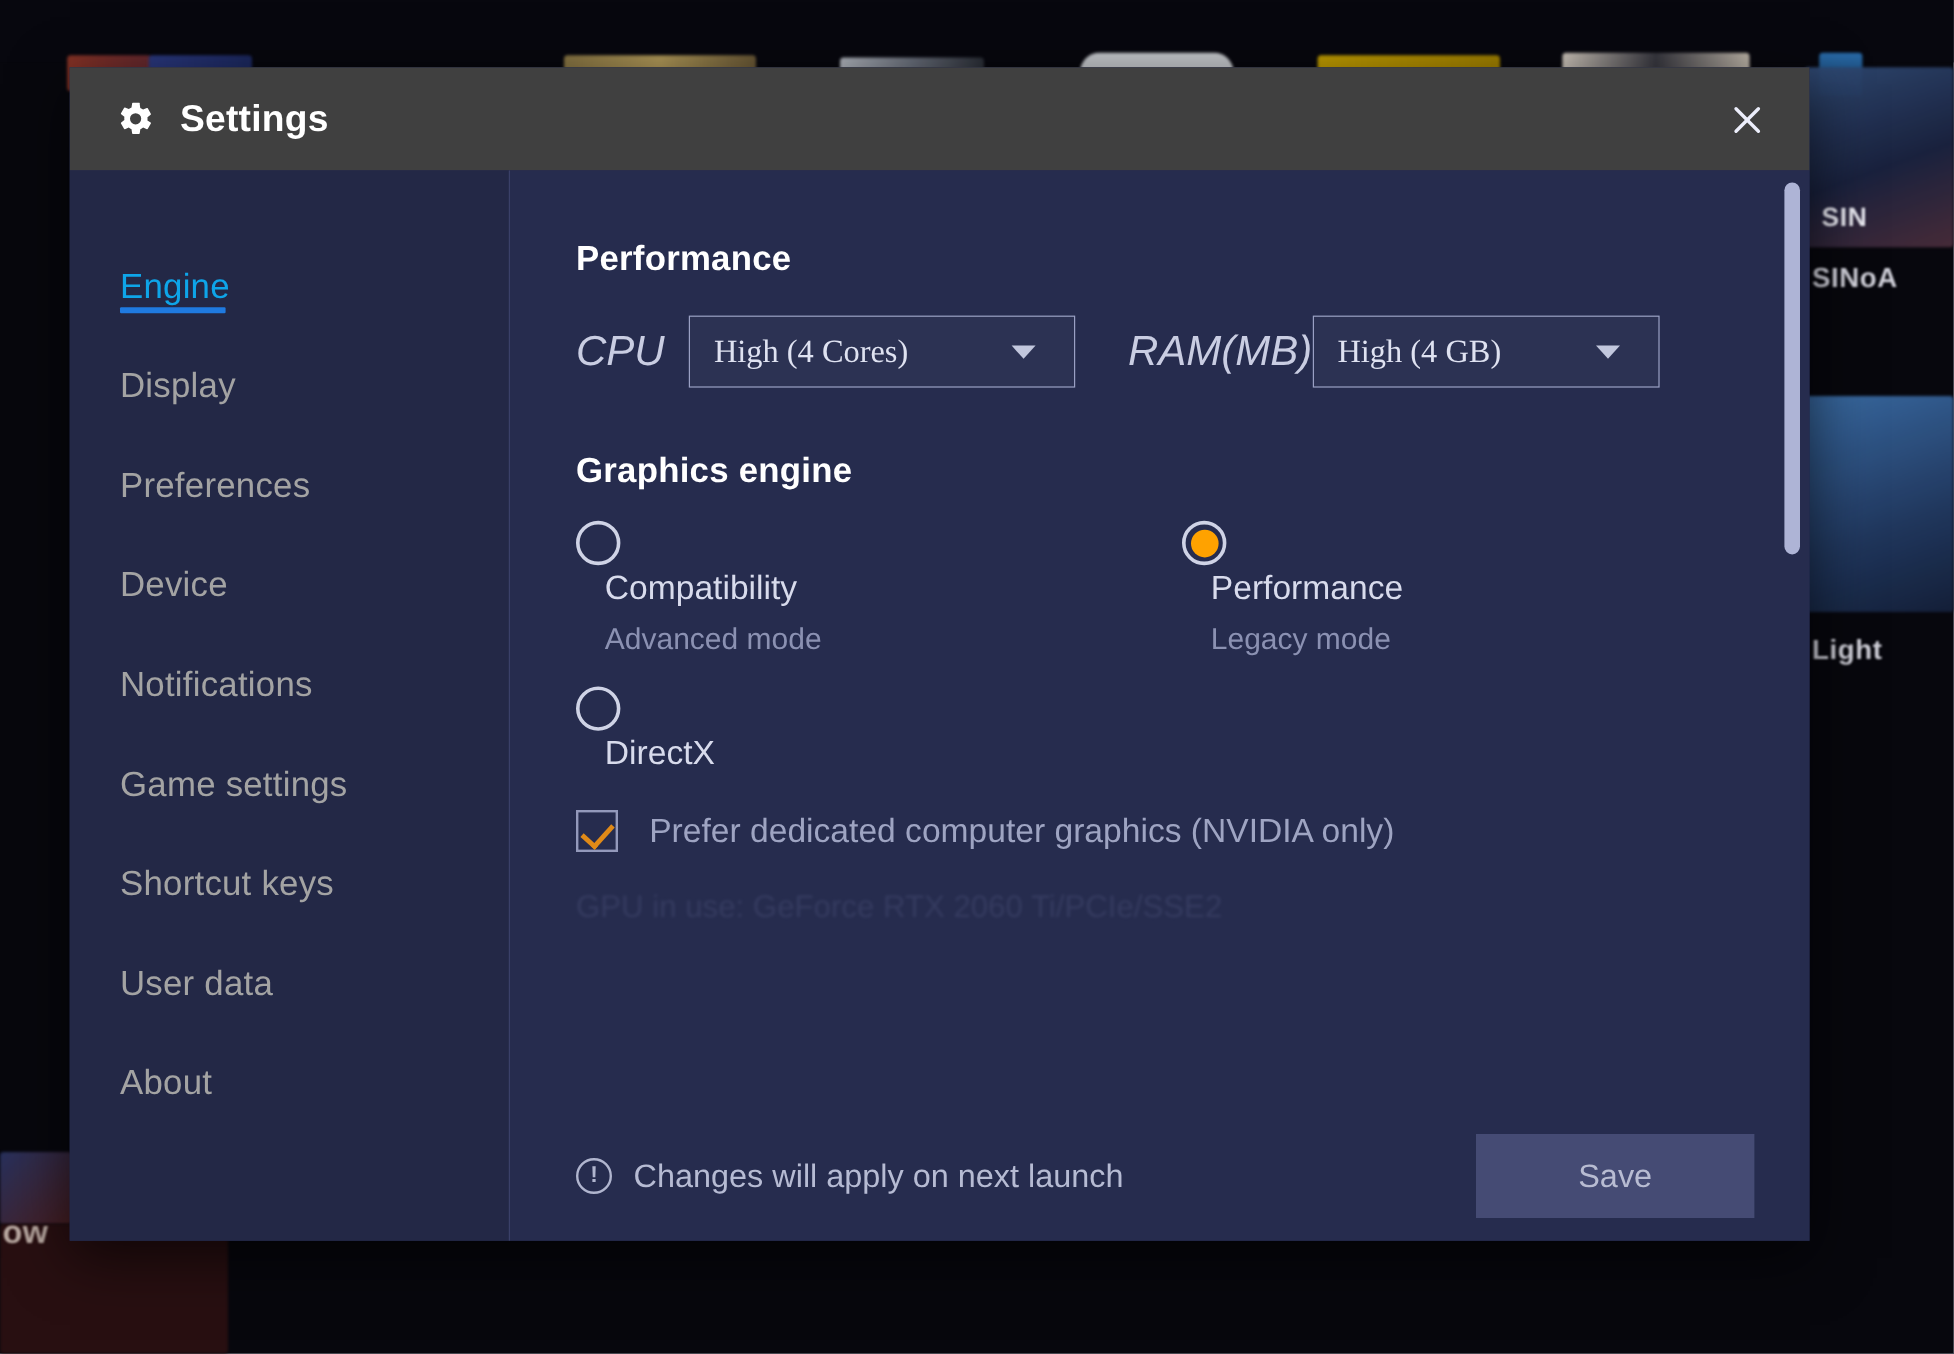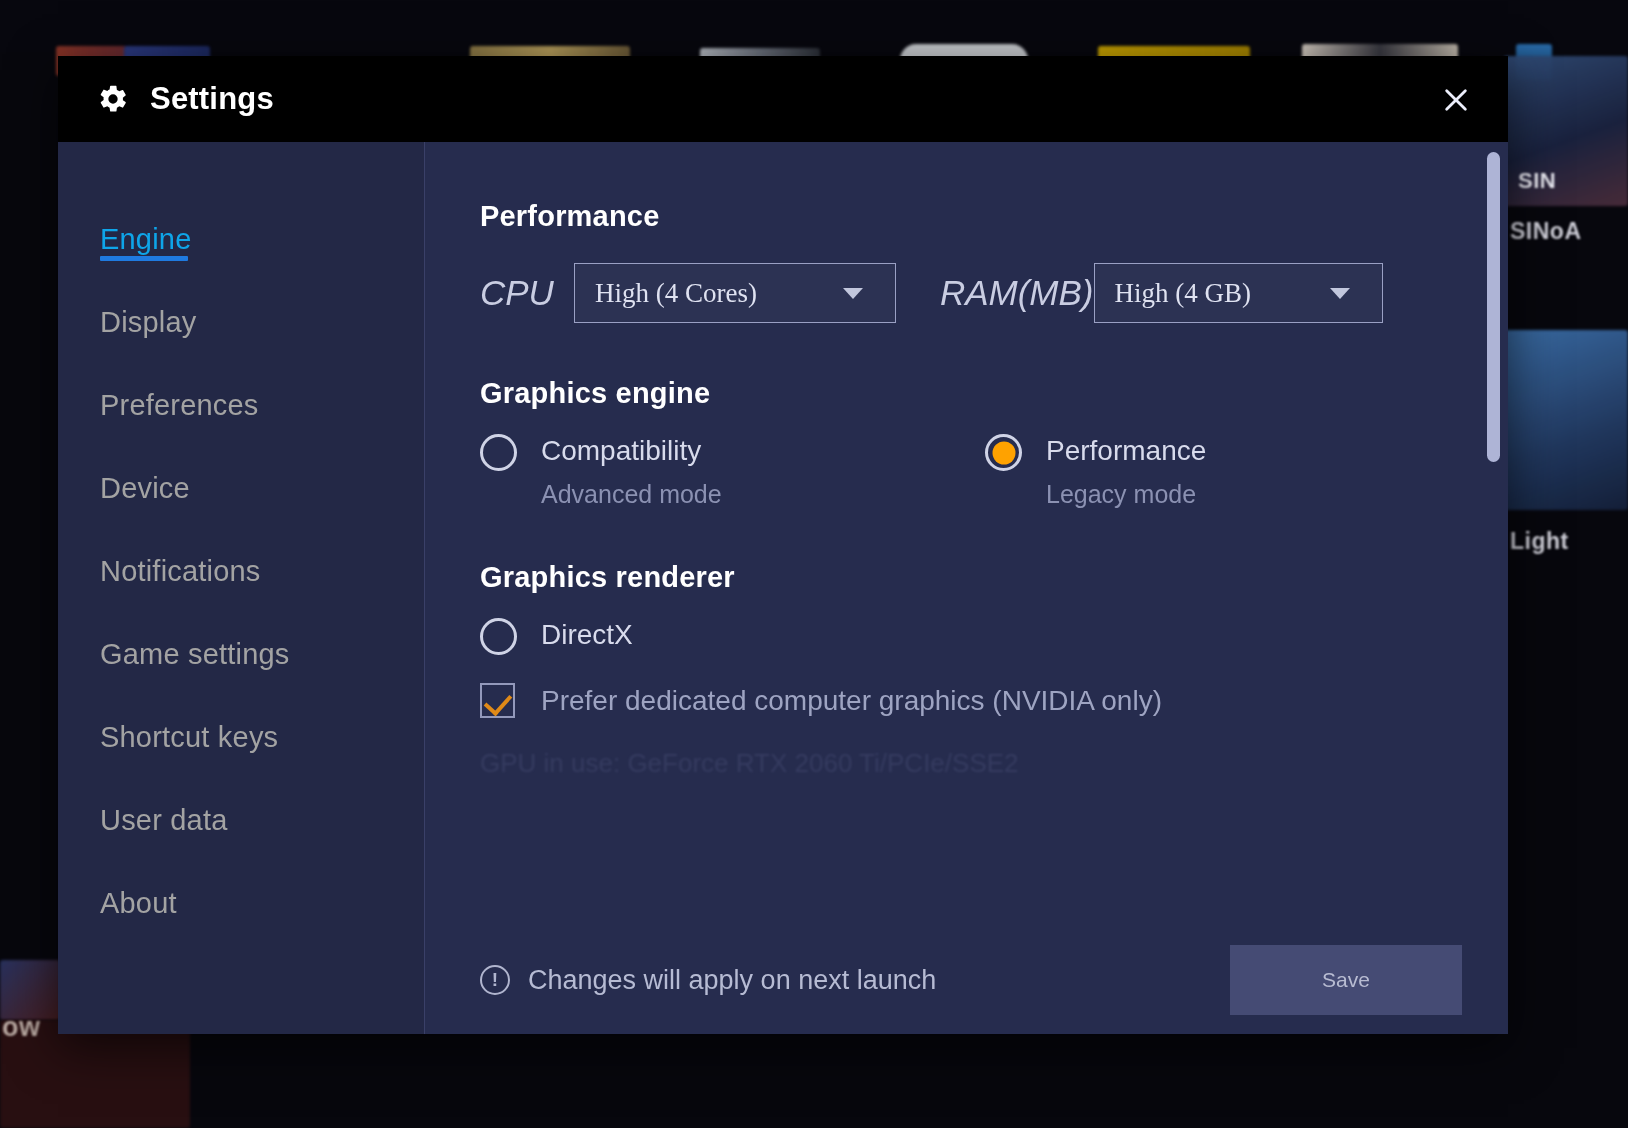--- a/index.html
+++ b/index.html
@@ -44,21 +44,21 @@
     width: 1450px;
     height: 978px;
     background: #242a4d;
     box-shadow: 0 14px 46px rgba(0,0,0,.62);
     overflow: hidden;
   }
 
   #titlebar {
     position: relative;
     height: 86px;
-    background: #000000;
+    background: #404040;
     display: flex;
     align-items: center;
   }
   #gear-wrap {
     margin-left: 38px;
     width: 34px; height: 34px;
     display: flex; align-items: center; justify-content: center;
   }
   #title-text {
     margin-left: 20px;
@@ -167,21 +167,21 @@
     border-top: 11px solid #c2c7dd;
     margin-left: 12px;
   }
 
   
   .radio-grid {
     margin-top: 22px;
     display: grid;
     grid-template-columns: 505px 1fr;
   }
-  .radio-opt { display: flex; align-items: flex-start; cursor: pointer; }
+  .radio-opt { display: flex; align-items: flex-start; cursor: pointer; flex-direction: column; }
   .radio-dot {
     width: 37px; height: 37px;
     border-radius: 50%;
     border: 3px solid #cfd3e6;
     flex: none;
     margin-top: 2px;
     position: relative;
     background: transparent;
   }
   .radio-dot.checked::after {
@@ -279,21 +279,21 @@
     margin-left: 18px;
     color: #b6bbd3;
     font-size: 27px;
   }
   #save-button {
     margin-left: auto;
     width: 232px;
     height: 70px;
     background: #454b74;
     color: #b8bcd2;
-    font-size: 21px;
+    font-size: 27px;
     display: flex; align-items: center; justify-content: center;
     cursor: pointer;
   }
 
   
   #scroll-track {
     position: absolute;
     right: 8px; top: 10px;
     width: 13px;
     height: 872px;
@@ -413,21 +413,20 @@
           </div>
           <div class="radio-opt">
             <span class="radio-dot checked"></span>
             <span class="radio-texts">
               <span class="radio-label">Performance</span>
               <div class="radio-sub">Legacy mode</div>
             </span>
           </div>
         </div>
 
-        <div class="section-title" style="margin-top:52px;">Graphics renderer</div>
         <div class="radio-grid">
           <div class="radio-opt">
             <span class="radio-dot"></span>
             <span class="radio-texts">
               <span class="radio-label">DirectX</span>
             </span>
           </div>
         </div>
 
         <div id="gpu-check-row">

